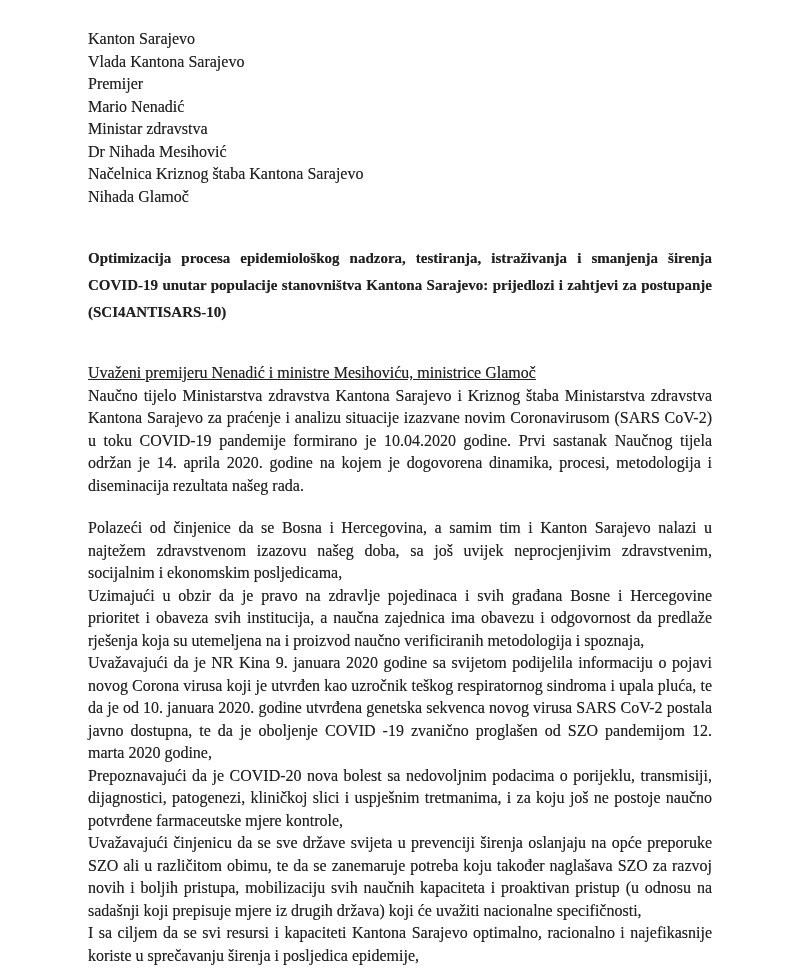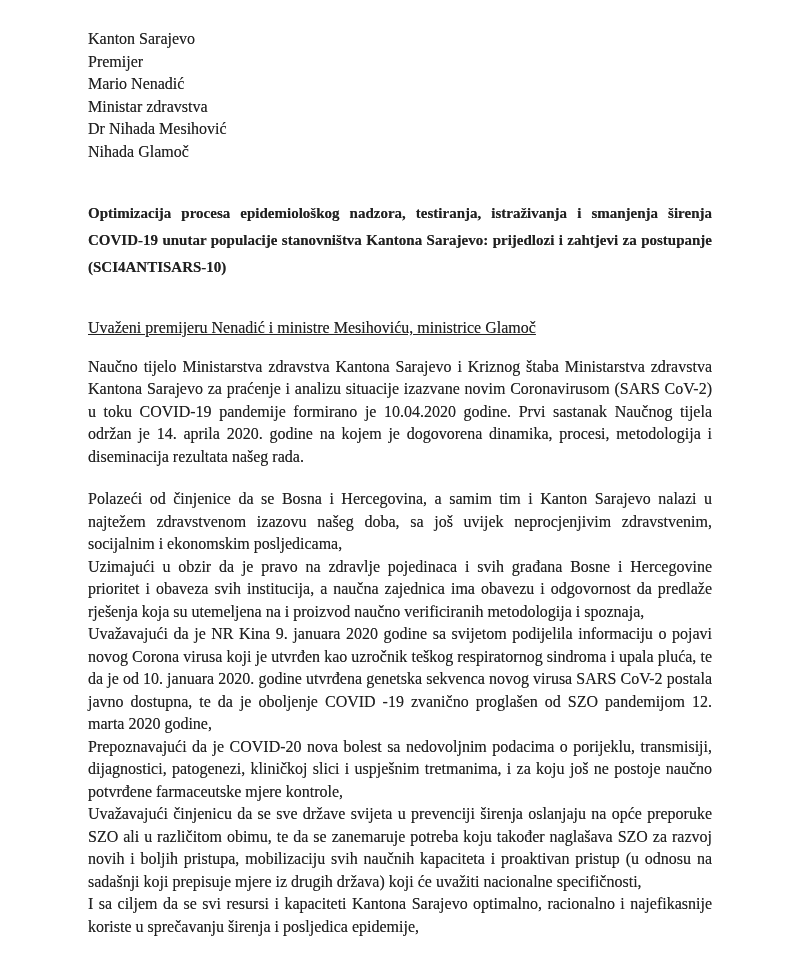--- a/index.html
+++ b/index.html
@@ -33,37 +33,39 @@
   }
   .salutation {
     margin: 36px 0 0 0;
     text-decoration: underline;
   }
   .para {
     margin: 0;
     text-align: justify;
   }
   .intro {
-    margin-top: 16px;
+    margin-top: 0;
   }
   .clauses {
     margin-top: 20px;
   }
 </style>
 </head>
 <body>
 
 <div class="page">
 
   <div class="recipients">
     <div class="line">Kanton Sarajevo</div>
+    <div class="line">Vlada Kantona Sarajevo</div>
     <div class="line">Premijer</div>
     <div class="line">Mario Nenadić</div>
     <div class="line">Ministar zdravstva</div>
     <div class="line">Dr Nihada Mesihović</div>
+    <div class="line">Načelnica Kriznog štaba Kantona Sarajevo</div>
     <div class="line">Nihada Glamoč</div>
   </div>
 
   <h1 class="title">Optimizacija procesa epidemiološkog nadzora, testiranja,  istraživanja i smanjenja širenja COVID-19 unutar populacije stanovništva Kantona Sarajevo: prijedlozi i zahtjevi za postupanje (SCI4ANTISARS-10)</h1>
 
   <p class="salutation">Uvaženi premijeru Nenadić i ministre Mesihoviću, ministrice Glamoč</p>
 
   <p class="para intro">Naučno tijelo Ministarstva zdravstva Kantona Sarajevo i Kriznog štaba Ministarstva zdravstva Kantona Sarajevo za praćenje i analizu situacije izazvane novim Coronavirusom (SARS CoV-2) u toku COVID-19 pandemije formirano je 10.04.2020 godine. Prvi sastanak Naučnog tijela održan je 14. aprila 2020. godine na kojem je dogovorena dinamika, procesi, metodologija i diseminacija rezultata našeg rada.</p>
 
   <div class="clauses">

